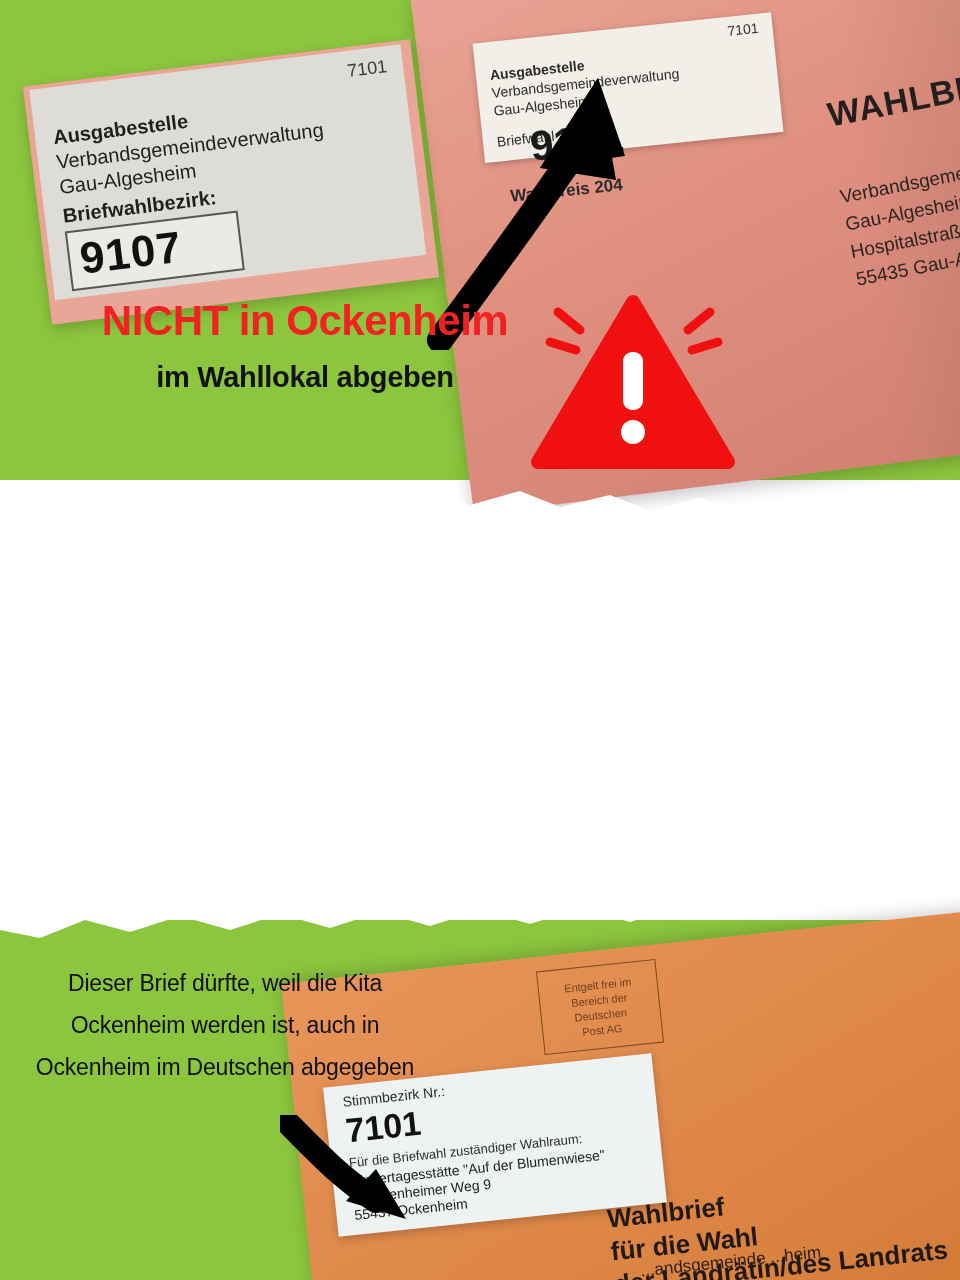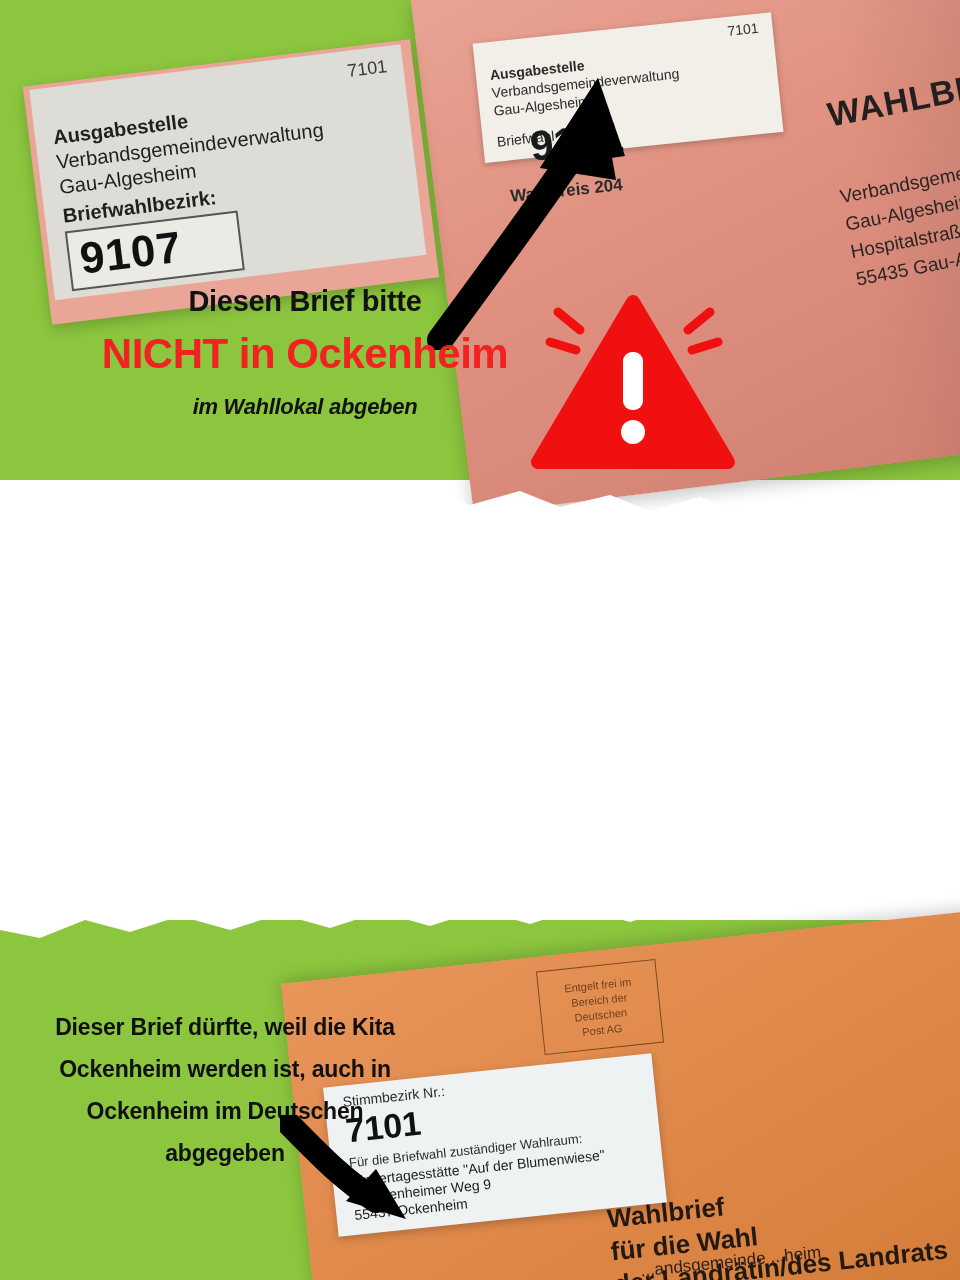--- a/index.html
+++ b/index.html
@@ -211,25 +211,24 @@
     letter-spacing: -0.3px;
   }
   .top-text .l2 {
     font-size: 42px;
     font-weight: bold;
     color: #f22222;
     margin-top: 12px;
     letter-spacing: -0.5px;
   }
   .top-text .l3 {
-    font-size: 22px;
+    font-size: 29px;
     font-weight: bold;
     margin-top: 16px;
     letter-spacing: -0.3px;
-    font-style: italic;
   }
 
   
   .warn {
     position: absolute;
     left: 528px;
     top: 280px;
     width: 210px;
     height: 190px;
   }
@@ -330,24 +329,23 @@
 
   
   .bottom-text {
     position: absolute;
     left: 30px;
     top: 962px;
     width: 390px;
     text-align: center;
     font-size: 23px;
     line-height: 42px;
-    font-weight: bold;
+    font-weight: normal;
     color: #101010;
     letter-spacing: -0.2px;
-    margin-top: 44px;
   }
   .arrow-bottom {
     position: absolute;
     left: 280px;
     top: 1115px;
     width: 130px;
     height: 110px;
   }
 </style>
 </head>
@@ -398,21 +396,20 @@
     </div>
   </div>
 
   <svg class="arrow-top" viewBox="0 0 240 290">
     <path d="M20 280 C 60 225, 110 160, 170 70" stroke="#000" stroke-width="26" fill="none" stroke-linecap="round"></path>
     <path d="M178 18 L 120 108 L 205 96 Z" fill="#000"></path>
     <path d="M178 18 L 196 120 L 120 108 Z" fill="#000"></path>
   </svg>
 
   <div class="top-text">
-    <div class="l1">Diesen Brief bitte</div>
     <div class="l2">NICHT in Ockenheim</div>
     <div class="l3">im Wahllokal abgeben</div>
   </div>
 
   <svg class="warn" viewBox="0 0 210 190">
     <path d="M105 22 L200 182 L10 182 Z" fill="#f01010" stroke="#f01010" stroke-width="14" stroke-linejoin="round"></path>
     <rect x="95" y="72" width="20" height="58" rx="9" fill="#ffffff"></rect>
     <circle cx="105" cy="152" r="12" fill="#ffffff"></circle>
     <g stroke="#f01010" stroke-width="9" stroke-linecap="round">
       <line x1="22" y1="62" x2="48" y2="70"></line>

